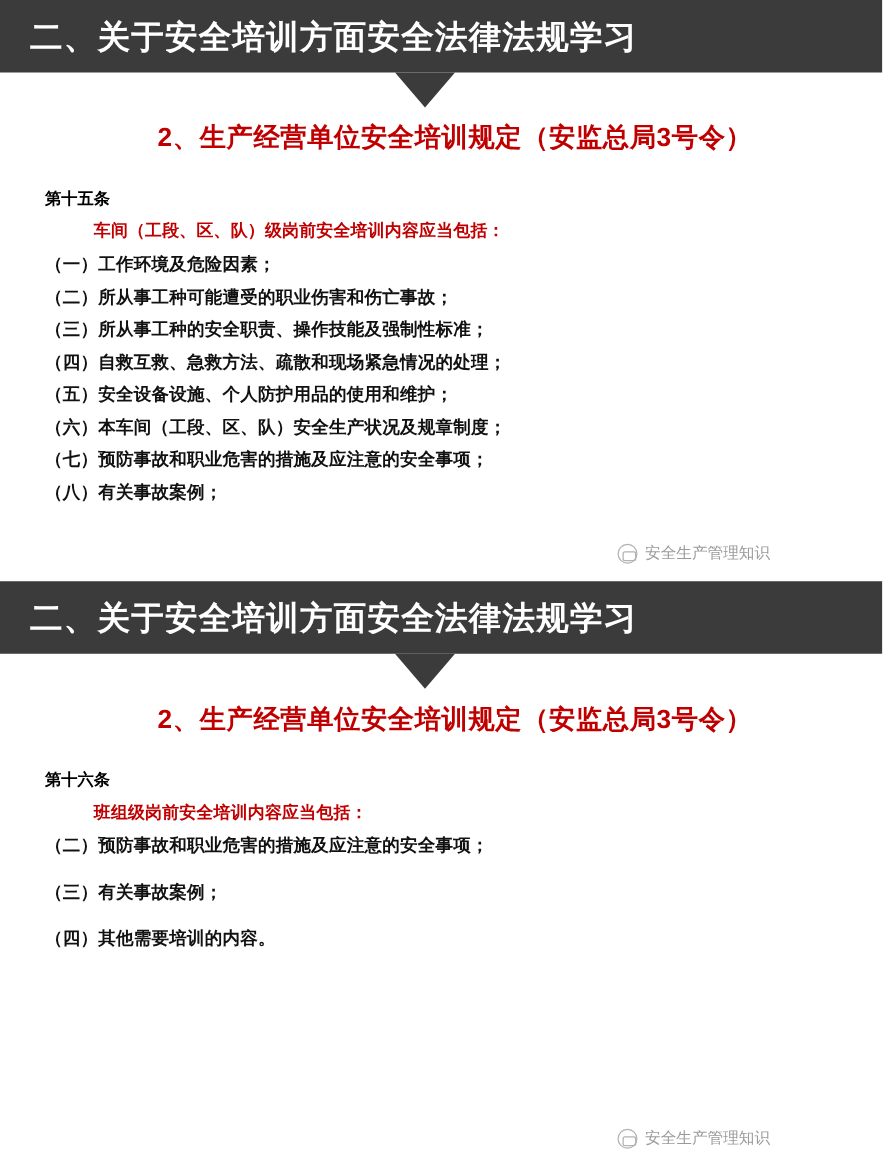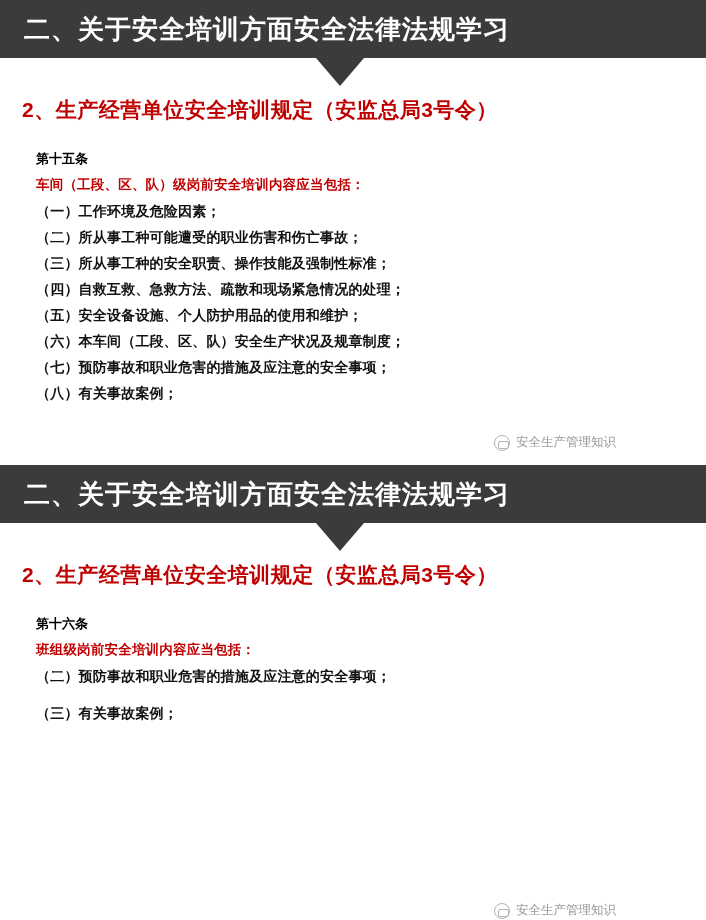--- a/index.html
+++ b/index.html
@@ -53,39 +53,41 @@
 
   
   .subtitle {
     margin-top: 38px;
     padding-left: 22px;
     color: #c00000;
     font-size: 21px;
     font-weight: bold;
     letter-spacing: 0.5px;
     white-space: nowrap;
+    text-align: center;
   }
 
   
   .body-block {
     padding-left: 36px;
     margin-top: 26px;
   }
   .article-no {
     font-size: 13px;
     font-weight: bold;
     color: #000000;
     margin-bottom: 8px;
   }
   .lead {
     font-size: 13.5px;
     font-weight: bold;
     color: #c00000;
     margin-bottom: 9px;
     letter-spacing: 0.2px;
+    margin-left: 39px;
   }
   .item {
     font-size: 14px;
     color: #111111;
     font-weight: bold;
     margin-bottom: 8px;
     letter-spacing: 0.2px;
   }
   .items-tight .item { margin-bottom: 8px; }
   .items-loose .item { margin-bottom: 19px; }
@@ -152,20 +154,21 @@
     </div>
     <div class="banner-arrow"></div>
 
     <div class="subtitle">2、生产经营单位安全培训规定（安监总局3号令）</div>
 
     <div class="body-block items-loose">
       <div class="article-no">第十六条</div>
       <div class="lead">班组级岗前安全培训内容应当包括：</div>
       <div class="item">（二）预防事故和职业危害的措施及应注意的安全事项；</div>
       <div class="item">（三）有关事故案例；</div>
+      <div class="item">（四）其他需要培训的内容。</div>
     </div>
   </div>
 
   <div class="watermark wm1">
     <span class="wm-circle"></span>
     <span>安全生产管理知识</span>
   </div>
   <div class="watermark wm2">
     <span class="wm-circle"></span>
     <span>安全生产管理知识</span>

